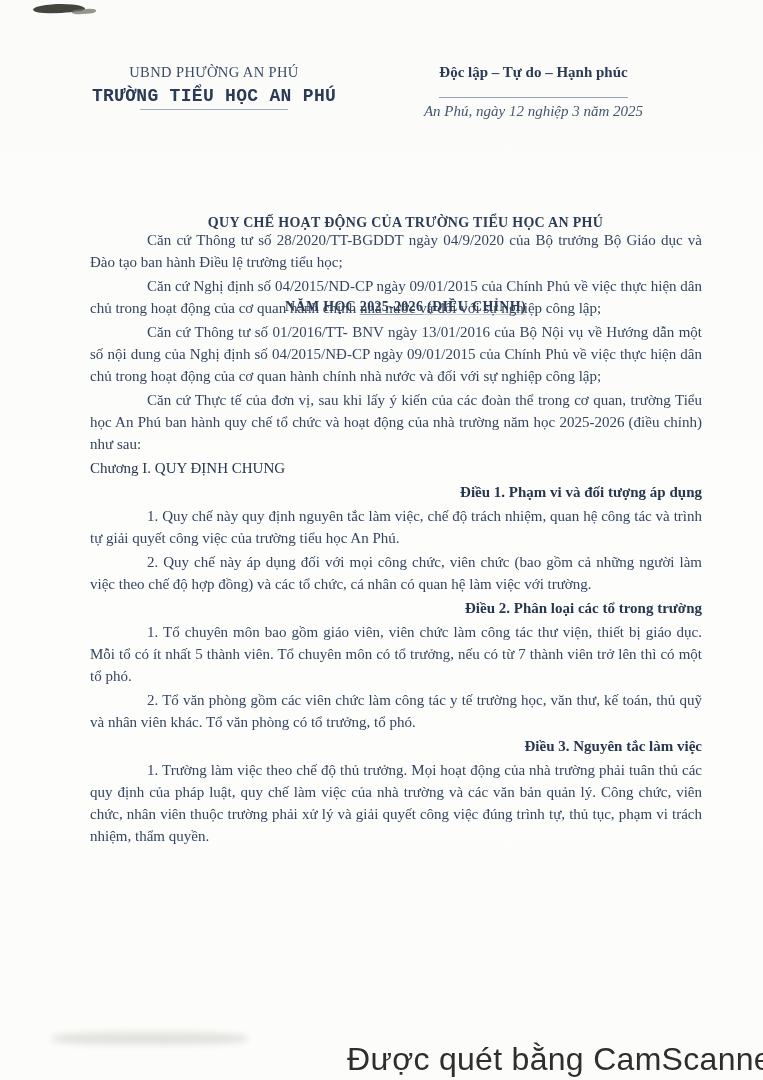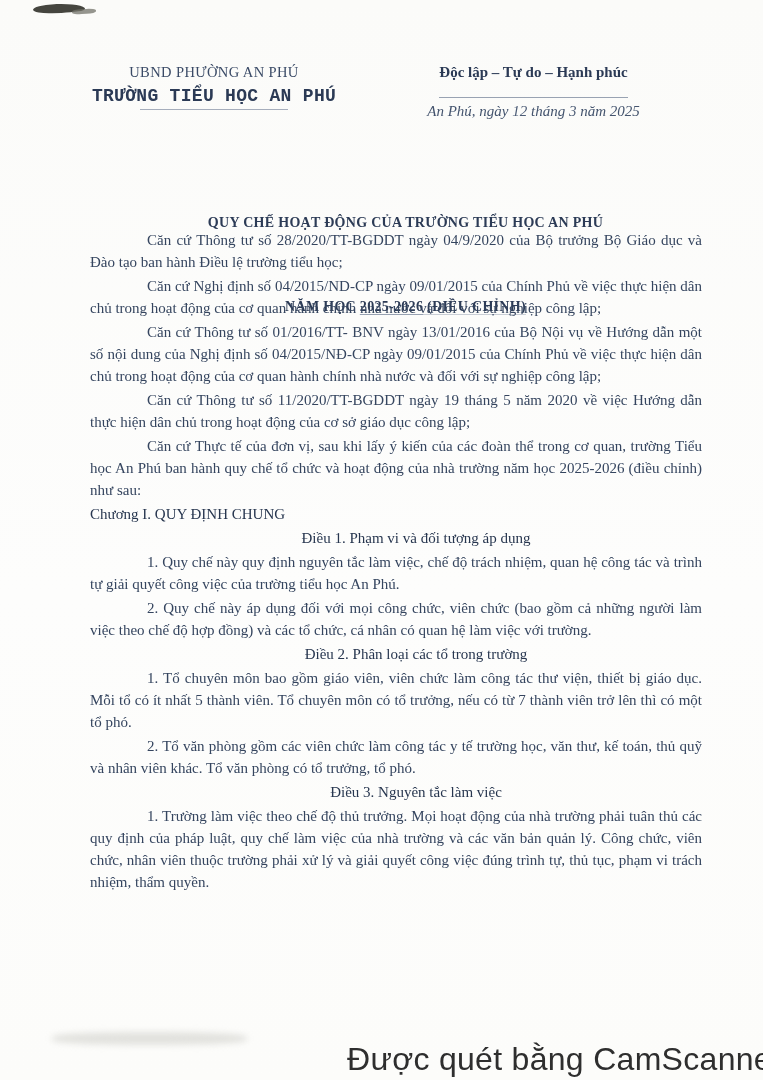--- a/index.html
+++ b/index.html
@@ -163,23 +163,23 @@
   .para.indent {
     text-indent: 57px;
   }
   .para.chapter {
     text-align: left;
     text-indent: 0;
     font-weight: normal;
     color: #27364f;
   }
   .para.article {
-    text-align: center;
+    text-align: right;
     text-indent: 40px;
-    font-weight: normal;
+    font-weight: bold;
     color: #27364f;
   }
 
   
   .watermark {
     position: absolute;
     left: 347px;
     top: 1041px;
     font-family: "Liberation Sans", "DejaVu Sans", sans-serif;
     font-size: 32px;
@@ -199,34 +199,33 @@
   <div class="smudge-top-tail"></div>
 
   <div class="header">
     <div class="header-left">
       <div class="hl1">UBND PHƯỜNG AN PHÚ</div>
       <div class="hl2">TRƯỜNG TIỂU HỌC AN PHÚ</div>
       <div class="header-rule"></div>
     </div>
     <div class="header-right">
       <div class="hr2"><span class="motto-inner">Độc lập – Tự do – Hạnh phúc</span></div>
-      <div class="dateline"><span>An Phú, ngày </span><span class="hand-digit">12</span><span> tháng </span><span class="hand-digit">3</span><span> năm 2025</span></div>
+      <div class="dateline"><span>An Phú, ngày </span><span class="hand-digit">12</span><span> nghiệp </span><span class="hand-digit">3</span><span> năm 2025</span></div>
     </div>
   </div>
 
   <div class="title-block">
     <div>QUY CHẾ HOẠT ĐỘNG CỦA TRƯỜNG TIỂU HỌC AN PHÚ</div>
     <div><span>NĂM HỌC </span><span class="title-underline-solid">2025-2026</span><span class="title-underline-light"> (ĐIỀU CHỈNH)</span></div>
   </div>
 
   <div class="body-block">
     <p class="para indent">Căn cứ Thông tư số 28/2020/TT-BGDDT ngày 04/9/2020 của Bộ trưởng Bộ Giáo dục và Đào tạo ban hành Điều lệ trường tiểu học;</p>
     <p class="para indent">Căn cứ Nghị định số 04/2015/ND-CP ngày 09/01/2015 của Chính Phủ về việc thực hiện dân chủ trong hoạt động của cơ quan hành chính nhà nước và đối với sự nghiệp công lập;</p>
     <p class="para indent">Căn cứ Thông tư số 01/2016/TT- BNV ngày 13/01/2016 của Bộ Nội vụ về Hướng dẫn một số nội dung của Nghị định số 04/2015/NĐ-CP ngày 09/01/2015 của Chính Phủ về việc thực hiện dân chủ trong hoạt động của cơ quan hành chính nhà nước và đối với sự nghiệp công lập;</p>
-    <p class="para indent">Căn cứ Thông tư số 11/2020/TT-BGDDT ngày 19 tháng 5 năm 2020 về việc Hướng dẫn thực hiện dân chủ trong hoạt động của cơ sở giáo dục công lập;</p>
     <p class="para indent">Căn cứ Thực tế của đơn vị, sau khi lấy ý kiến của các đoàn thể trong cơ quan, trường Tiểu học An Phú ban hành quy chế tổ chức và hoạt động của nhà trường năm học 2025-2026 (điều chỉnh) như sau:</p>
     <p class="para chapter">Chương I. QUY ĐỊNH CHUNG</p>
     <p class="para article">Điều 1. Phạm vi và đối tượng áp dụng</p>
     <p class="para indent">1. Quy chế này quy định nguyên tắc làm việc, chế độ trách nhiệm, quan hệ công tác và trình tự giải quyết công việc của trường tiểu học An Phú.</p>
     <p class="para indent">2. Quy chế này áp dụng đối với mọi công chức, viên chức (bao gồm cả những người làm việc theo chế độ hợp đồng) và các tổ chức, cá nhân có quan hệ làm việc với trường.</p>
     <p class="para article">Điều 2. Phân loại các tổ trong trường</p>
     <p class="para indent">1. Tổ chuyên môn bao gồm giáo viên, viên chức làm công tác thư viện, thiết bị giáo dục. Mỗi tổ có ít nhất 5 thành viên. Tổ chuyên môn có tổ trưởng, nếu có từ 7 thành viên trở lên thì có một tổ phó.</p>
     <p class="para indent">2. Tổ văn phòng gồm các viên chức làm công tác y tế trường học, văn thư, kế toán, thủ quỹ và nhân viên khác. Tổ văn phòng có tổ trưởng, tổ phó.</p>
     <p class="para article">Điều 3. Nguyên tắc làm việc</p>
     <p class="para indent">1. Trường làm việc theo chế độ thủ trưởng. Mọi hoạt động của nhà trường phải tuân thủ các quy định của pháp luật, quy chế làm việc của nhà trường và các văn bản quản lý. Công chức, viên chức, nhân viên thuộc trường phải xử lý và giải quyết công việc đúng trình tự, thủ tục, phạm vi trách nhiệm, thẩm quyền.</p>

